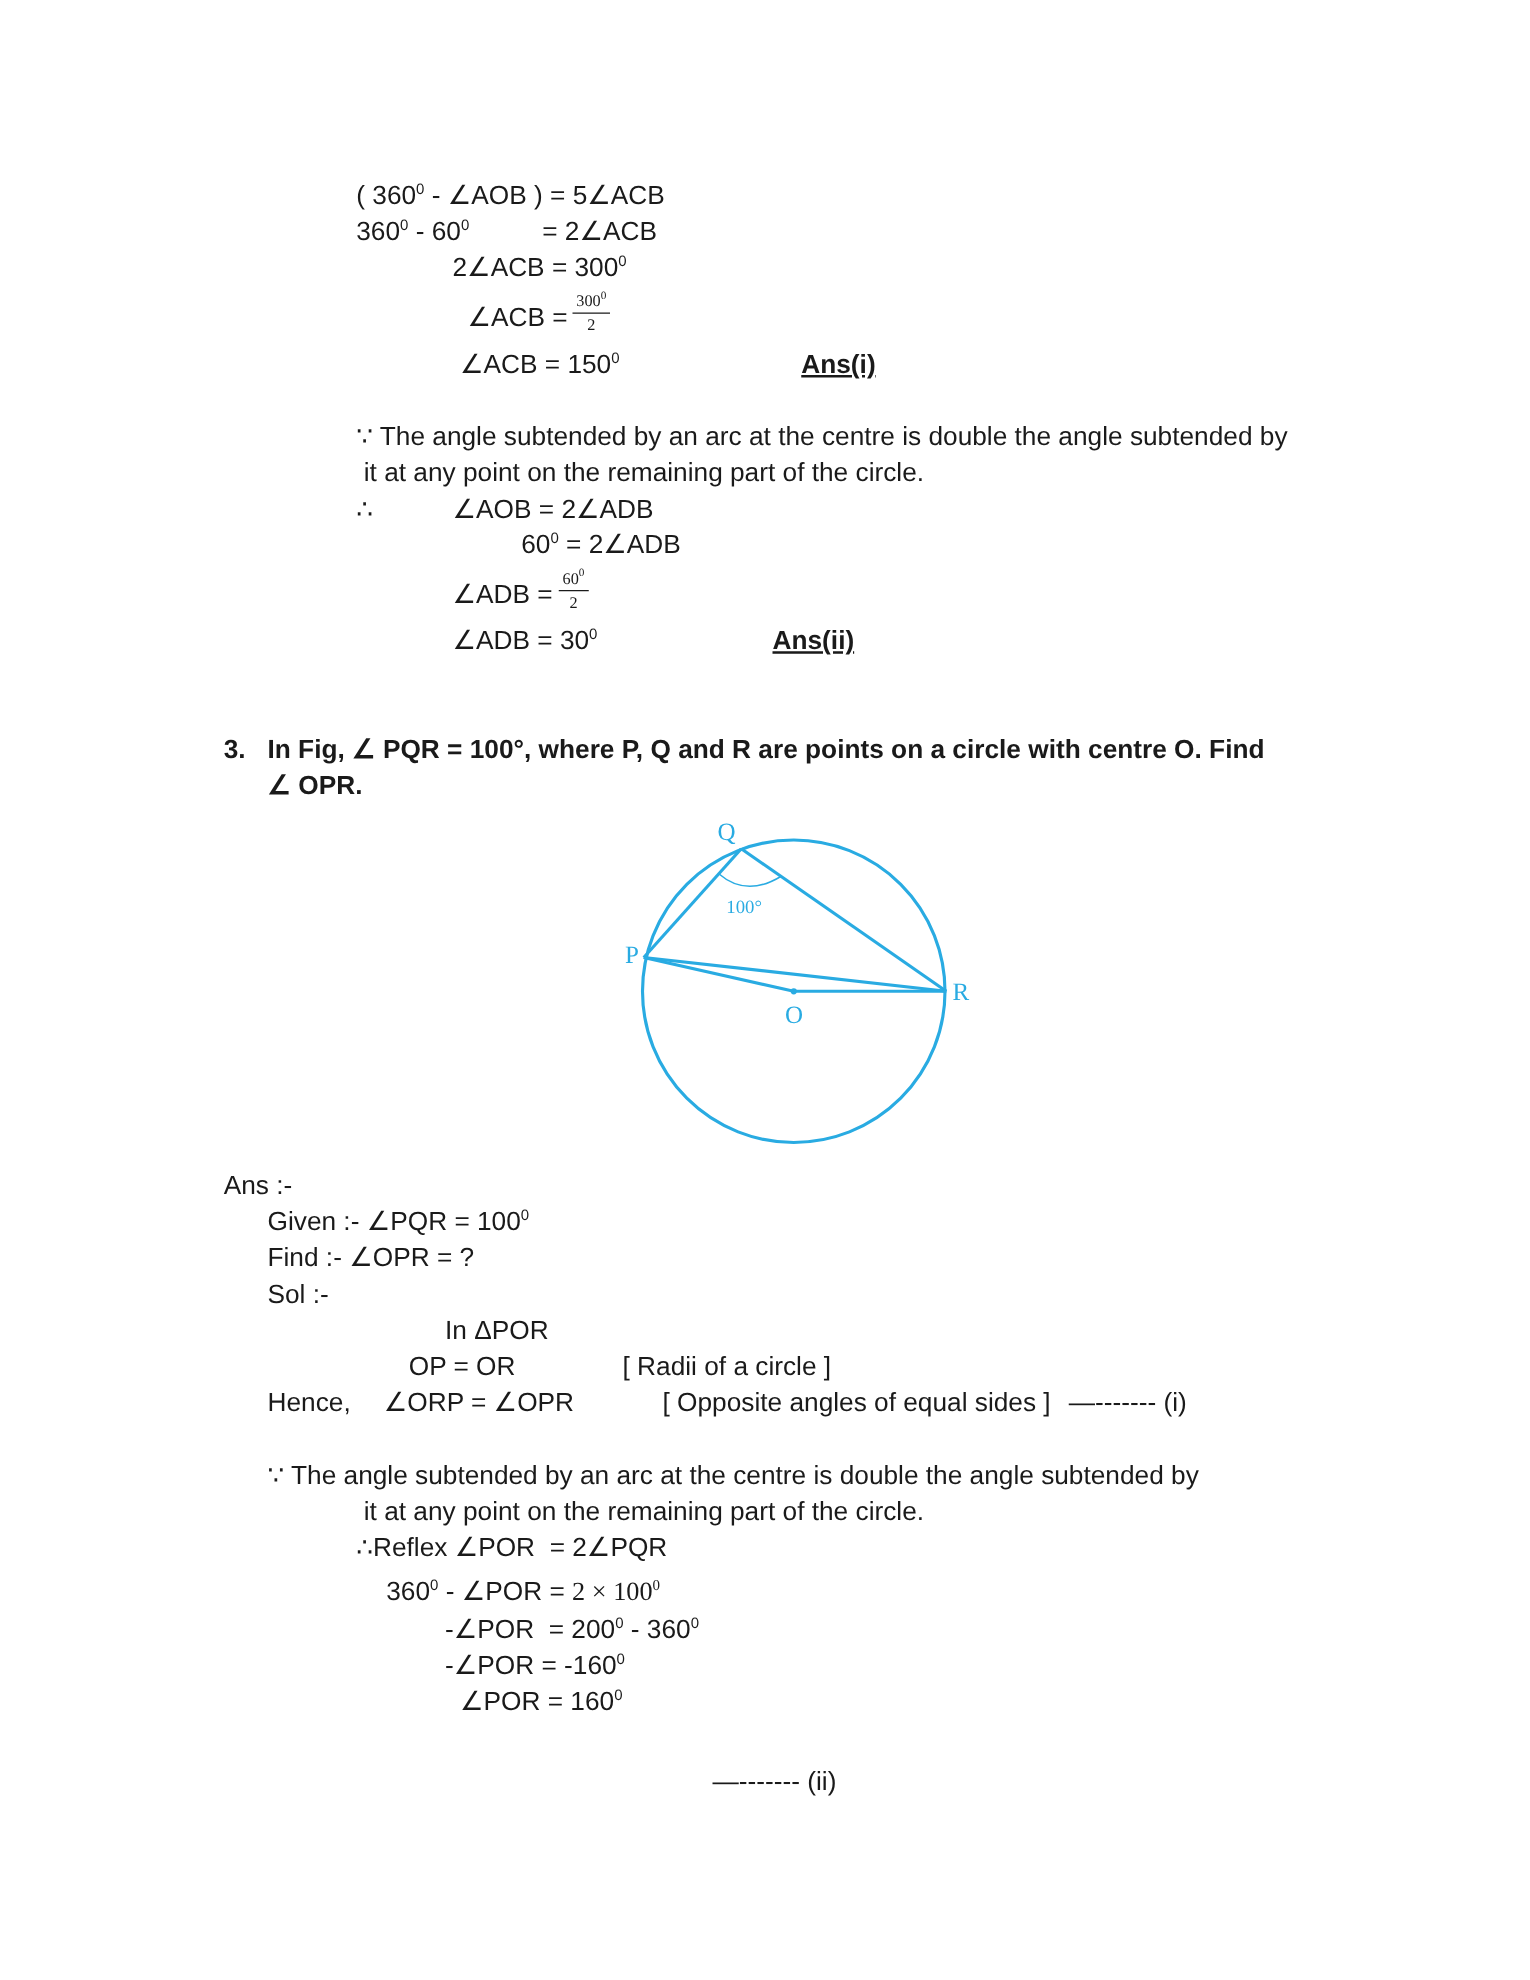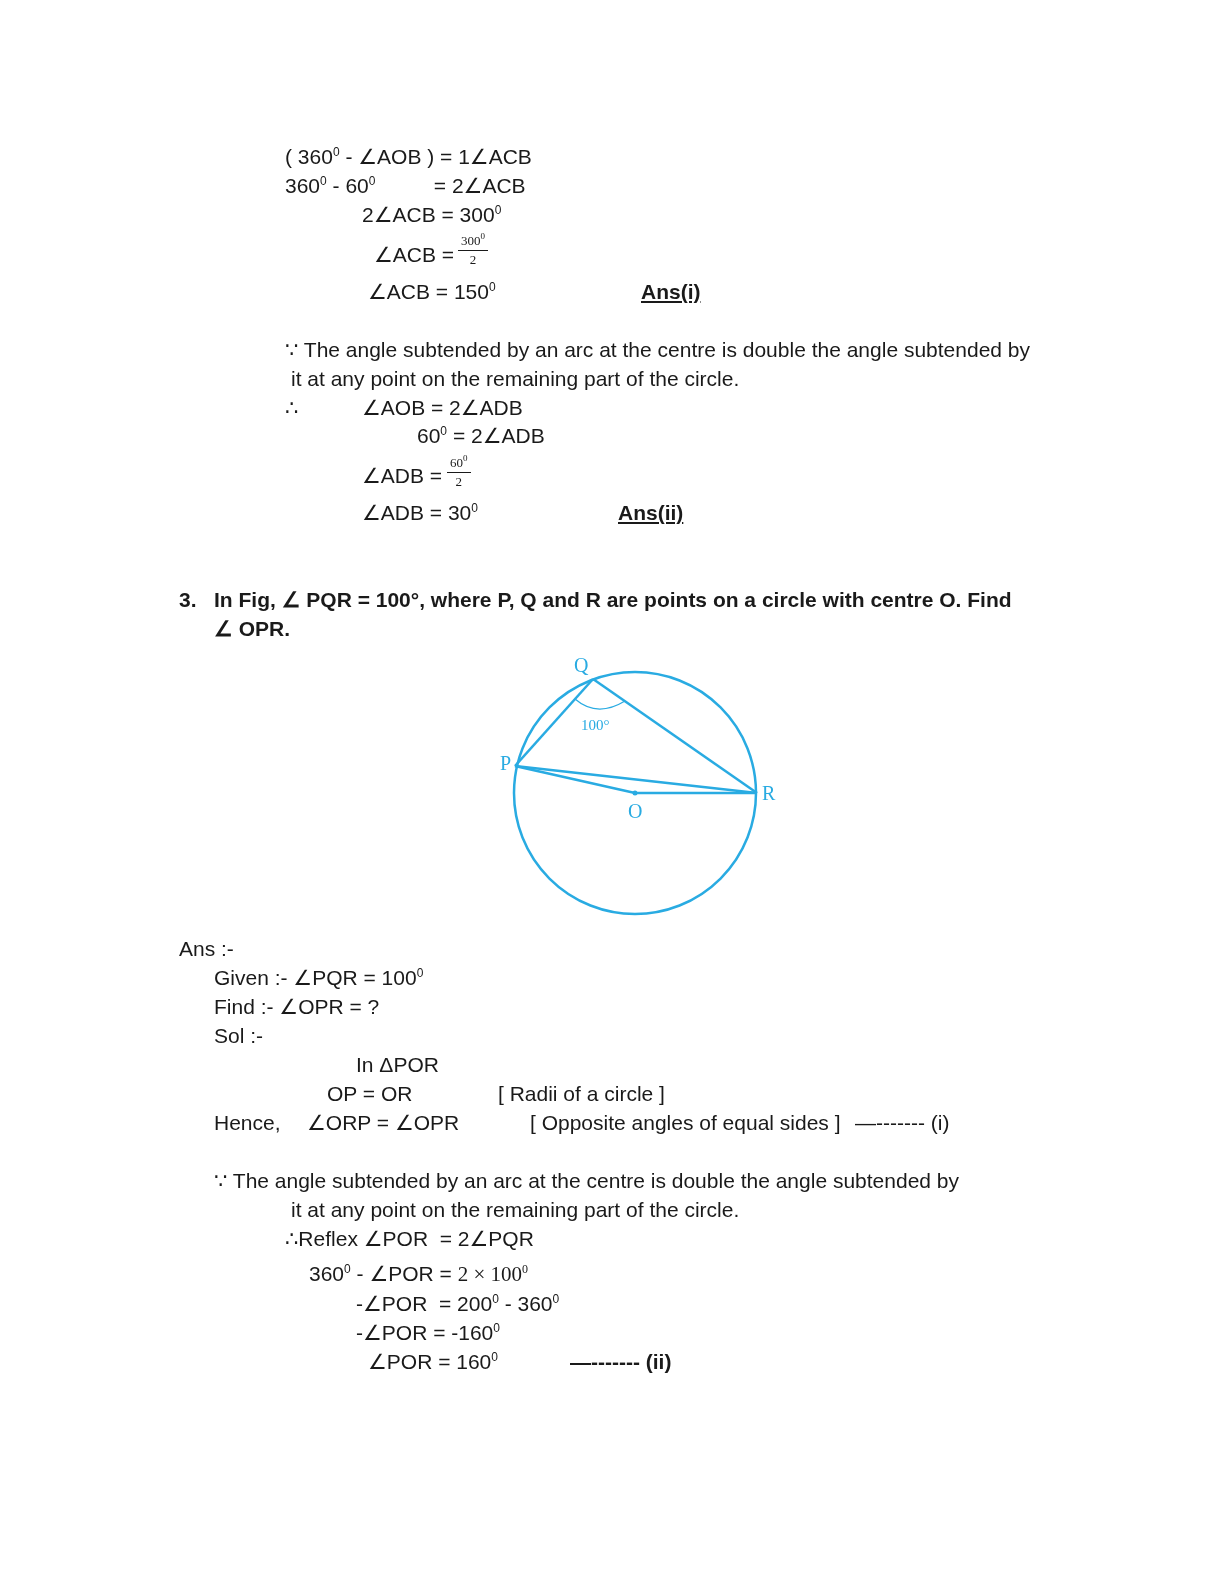--- a/index.html
+++ b/index.html
@@ -13,21 +13,21 @@
   .frac .num { display: block; border-bottom: 1px solid #1a1a1a; padding: 0 3px 1px; }
   .frac .den { display: block; padding-top: 1px; }
   .frac sup { font-size: 9px; vertical-align: 6px; }
   .serif { font-family: "Liberation Serif", serif; }
   svg { position: absolute; left: 0; top: 0; }
   .lbl { font-family: "Liberation Serif", serif; fill: #29abe2; }
 </style>
 </head>
 <body>
 
-<div class="ln" style="left:285px;top:146px;"><span>( 360</span><sup>0</sup><span> - ∠AOB ) = 1∠ACB</span></div>
+<div class="ln" style="left:285px;top:146px;"><span>( 360</span><sup>0</sup><span> - ∠AOB ) = 5∠ACB</span></div>
 <div class="ln" style="left:285px;top:175px;"><span>360</span><sup>0</sup><span> - 60</span><sup>0</sup><span>          = 2∠ACB</span></div>
 <div class="ln" style="left:362px;top:204px;"><span>2∠ACB = 300</span><sup>0</sup></div>
 <div class="ln" style="left:374px;top:244px;"><span>∠ACB = </span></div>
 <div class="frac" style="left:458px;top:233px;">
     <span class="num"><span>300</span><sup>0</sup></span>
     <span class="den">2</span>
   </div>
 <div class="ln" style="left:368px;top:281px;"><span>∠ACB = 150</span><sup>0</sup></div>
 <div class="ln u" style="left:641px;top:281px;">Ans(i)</div>
 
@@ -78,13 +78,13 @@
 <div class="ln" style="left:498px;top:1112px;margin-left:32px;">[ Opposite angles of equal sides ]</div>
 <div class="ln" style="left:855px;top:1112px;">—------- (i)</div>
 
 <div class="ln" style="left:214px;top:1170px;">∵ The angle subtended by an arc at the centre is double the angle subtended by</div>
 <div class="ln" style="left:291px;top:1199px;">it at any point on the remaining part of the circle.</div>
 <div class="ln" style="left:285px;top:1228px;">∴Reflex ∠POR  = 2∠PQR</div>
 <div class="ln" style="left:309px;top:1263px;"><span>360</span><sup>0</sup><span> - ∠POR = </span><span class="serif">2 × 100</span><sup class="serif">0</sup></div>
 <div class="ln" style="left:356px;top:1293px;"><span>-∠POR  = 200</span><sup>0</sup><span> - 360</span><sup>0</sup></div>
 <div class="ln" style="left:356px;top:1322px;"><span>-∠POR = -160</span><sup>0</sup></div>
 <div class="ln" style="left:368px;top:1351px;"><span>∠POR = 160</span><sup>0</sup></div>
-<div class="ln" style="left:570px;top:1351px;font-weight:bold;">—------- (ii)</div>
+<div class="ln" style="left:570px;top:1415px;">—------- (ii)</div>
 
 </body></html>

